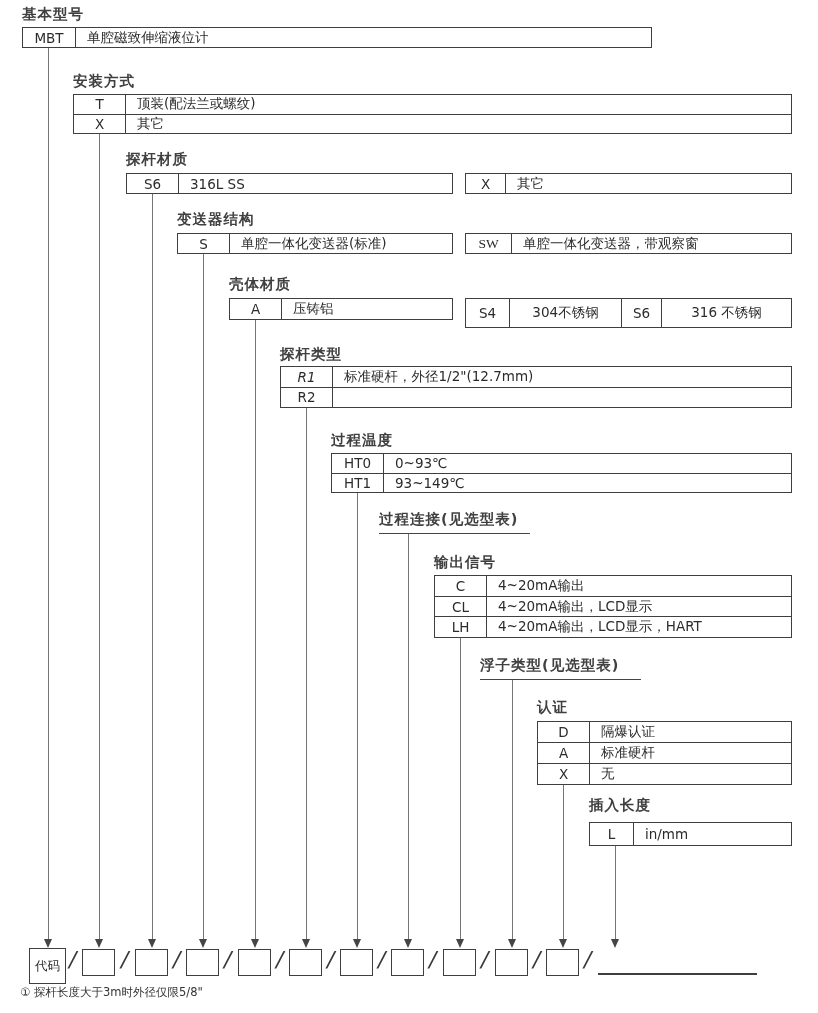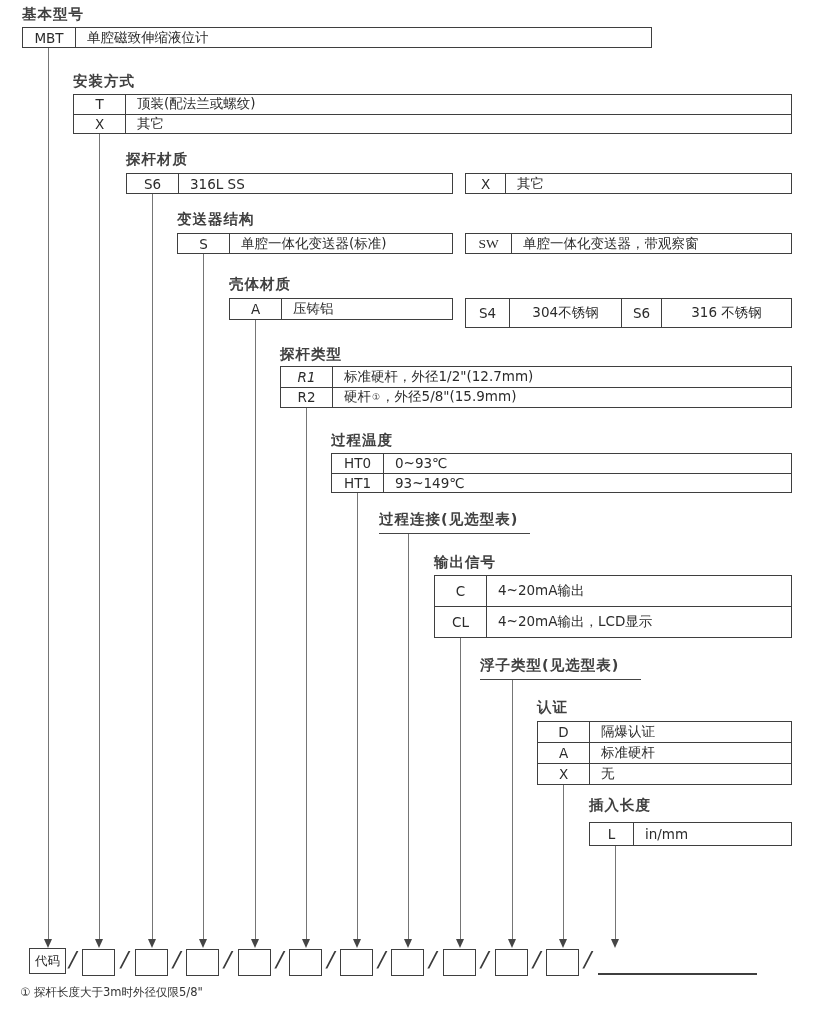--- a/index.html
+++ b/index.html
@@ -11,21 +11,21 @@
   .sec-title.u{border-bottom:1.6px solid #454545;padding-bottom:4px;}
   .t{position:absolute;display:flex;flex-direction:column;border:1.6px solid #3f3f3f;background:#fff;box-sizing:border-box;}
   .r{display:flex;flex:1;min-height:0;}
   .r + .r{border-top:1.4px solid #3f3f3f;}
   .c{display:flex;align-items:center;justify-content:center;border-right:1.4px solid #3f3f3f;font-size:13.5px;box-sizing:border-box;white-space:nowrap;}
   .d{display:flex;align-items:center;padding-left:11px;font-size:13.5px;flex:1;box-sizing:border-box;white-space:nowrap;}
   .d sup{font-size:9px;line-height:0;vertical-align:super;margin:0 1px;}
   .vl{position:absolute;width:1px;background:#757575;}
   .ar{position:absolute;width:0;height:0;border-left:4.5px solid transparent;border-right:4.5px solid transparent;border-top:9px solid #454545;}
   .bx{position:absolute;top:949px;width:33px;height:27px;border:1.8px solid #3f3f3f;box-sizing:border-box;background:#fff;}
-  .codebx{position:absolute;left:29px;top:948px;width:37px;height:26px;border:1.6px solid #3f3f3f;box-sizing:border-box;
+  .codebx{position:absolute;left:29px;top:948px;width:37px;height:36px;border:1.6px solid #3f3f3f;box-sizing:border-box;
           display:flex;align-items:center;justify-content:center;font-size:12.5px;background:#fff;}
   .sl{position:absolute;top:947px;font-size:22px;color:#3a3a3a;font-style:italic;}
   .fill-line{position:absolute;left:598px;top:947px;width:159px;height:28px;border-bottom:2px solid #3f3f3f;box-sizing:border-box;}
   .footnote{position:absolute;left:20px;top:985px;font-size:11.5px;color:#333;}
 </style>
 </head>
 <body>
 
 <div id="canvas">
 
@@ -94,25 +94,20 @@
   </div>
 
   <div class="sec-title" style="left:280px;top:345px;">探杆类型</div>
   <div class="t" style="left:280px;top:366px;width:512px;height:42px;">
     <div class="r">
       <div class="c" style="width:52px;font-style:italic;">R1</div>
       <div class="d">标准硬杆，外径1/2"(12.7mm)</div>
     </div>
     <div class="r">
       <div class="c" style="width:52px;">R2</div>
-      <div class="d">
-          <span>硬杆</span>
-          <sup>①</sup>
-          <span>，外径5/8"(15.9mm)</span>
-        </div>
     </div>
   </div>
 
   <div class="sec-title" style="left:331px;top:431px;">过程温度</div>
   <div class="t" style="left:331px;top:453px;width:461px;height:40px;">
     <div class="r">
       <div class="c" style="width:52px;">HT0</div>
       <div class="d">0~93℃</div>
     </div>
     <div class="r">
@@ -125,20 +120,24 @@
 
   <div class="sec-title" style="left:434px;top:553px;">输出信号</div>
   <div class="t" style="left:434px;top:575px;width:358px;height:63px;">
     <div class="r">
       <div class="c" style="width:52px;">C</div>
       <div class="d">4~20mA输出</div>
     </div>
     <div class="r">
       <div class="c" style="width:52px;">CL</div>
       <div class="d">4~20mA输出，LCD显示</div>
+    </div>
+    <div class="r">
+      <div class="c" style="width:52px;">LH</div>
+      <div class="d">4~20mA输出，LCD显示，HART</div>
     </div>
   </div>
 
   <div class="sec-title u" style="left:480px;top:656px;padding-right:22px;">浮子类型(见选型表)</div>
 
   <div class="sec-title" style="left:537px;top:698px;">认证</div>
   <div class="t" style="left:537px;top:721px;width:255px;height:64px;">
     <div class="r">
       <div class="c" style="width:52px;">D</div>
       <div class="d">隔爆认证</div>

